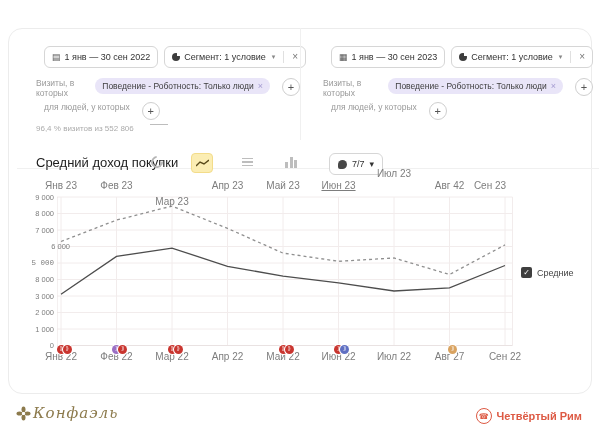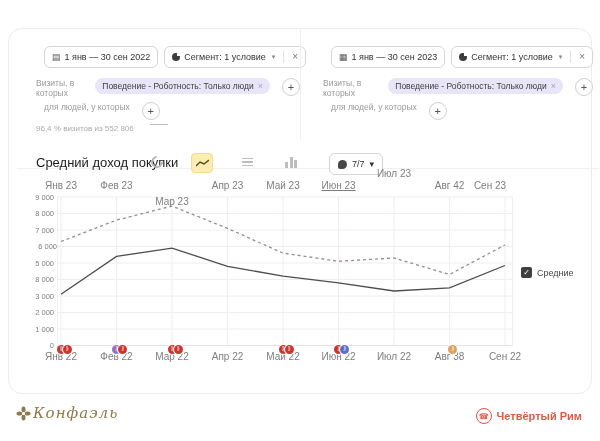--- a/index.html
+++ b/index.html
@@ -222,29 +222,29 @@
     <div class="axis-label" style="left: 468px; top: 180px;">Сен 23</div>
   </div>
 <div id="xlabels-bottom">
     <div class="axis-label" style="left: 39px; top: 351px;">Янв 22</div>
     <div class="axis-label" style="left: 94.5px; top: 351px;">Фев 22</div>
     <div class="axis-label" style="left: 150px; top: 351px;">Мар 22</div>
     <div class="axis-label" style="left: 205.5px; top: 351px;">Апр 22</div>
     <div class="axis-label" style="left: 261px; top: 351px;">Май 22</div>
     <div class="axis-label" style="left: 316.5px; top: 351px;">Июн 22</div>
     <div class="axis-label" style="left: 372px; top: 351px;">Июл 22</div>
-    <div class="axis-label" style="left: 427.5px; top: 351px;">Авг 38</div>
+    <div class="axis-label" style="left: 427.5px; top: 351px;">Авг 27</div>
     <div class="axis-label" style="left: 483px; top: 351px;">Сен 22</div>
   </div>
 <div id="ylabels">
     <div class="ylab" style="left: 20px; top: 192.5px;">9 000</div>
     <div class="ylab" style="left: 20px; top: 209px;">8 000</div>
     <div class="ylab" style="left: 20px; top: 225.5px;">7 000</div>
-    <div class="ylab" style="left: 23px; top: 242px;">6 000</div>
-    <div class="ylab" style="left: 20px; top: 258.5px;">5 000</div>
+    <div class="ylab" style="left: 36px; top: 242px;">6 000</div>
+    <div class="ylab" style="left: 20px; top: 258.5px; font-family: Liberation Mono, monospace;">5 000</div>
     <div class="ylab" style="left: 20px; top: 275px;">8 000</div>
     <div class="ylab" style="left: 20px; top: 291.5px;">3 000</div>
     <div class="ylab" style="left: 20px; top: 308px;">2 000</div>
     <div class="ylab" style="left: 20px; top: 324.5px;">1 000</div>
     <div class="ylab" style="left: 20px; top: 341px;">0</div>
   </div>
 <div id="markers">
     <div class="marker-group" style="left: 56.5px; top: 345px;">
       <span class="mdot" style="background: rgb(201, 53, 47);">))</span>
       <span class="mdot" style="background: rgb(201, 53, 47);">))</span>

